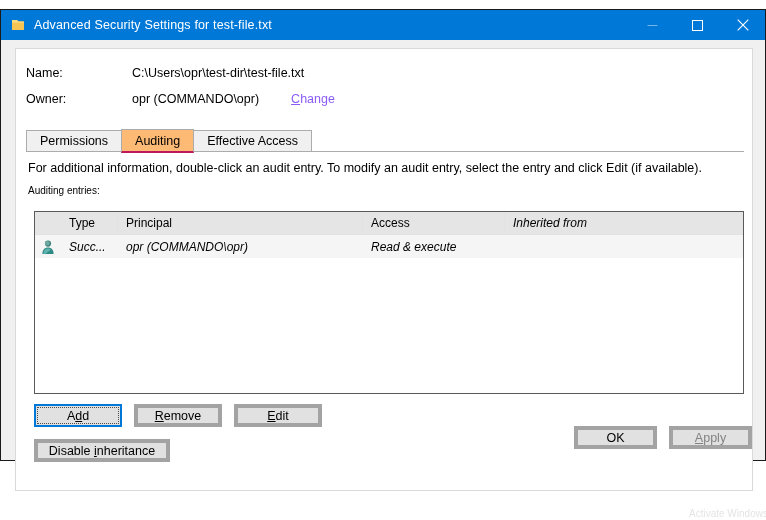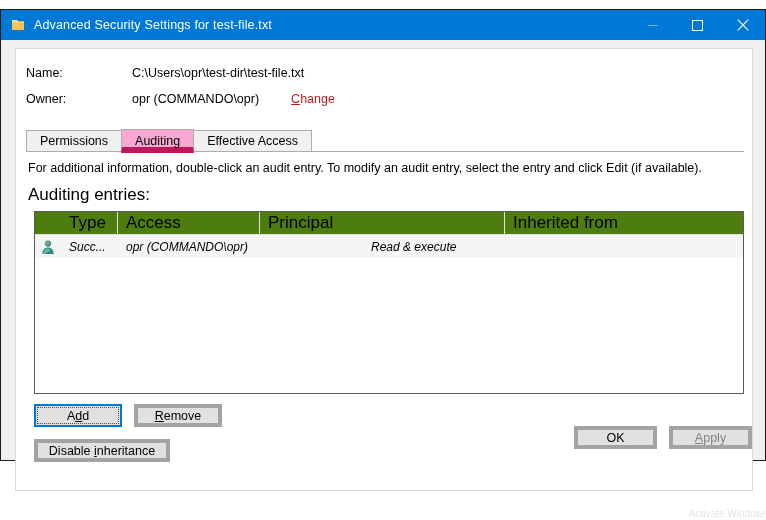--- a/index.html
+++ b/index.html
@@ -100,21 +100,21 @@
   .field-label {
     width: 86px;
     flex: 0 0 auto;
     color: #000;
   }
   .field-value {
     color: #000;
     white-space: nowrap;
   }
   .link {
-    color: #b91c1c;
+    color: #8b5cf6;
     margin-left: 12px;
     cursor: pointer;
     white-space: nowrap;
   }
   .link u { text-decoration: underline; }
 
   
   .tabstrip {
     position: absolute;
     left: 10px;
@@ -133,25 +133,25 @@
     background: #f0f0f0;
     border: 1px solid #acacac;
     border-bottom: none;
     box-sizing: border-box;
     margin-right: -1px;
     position: relative;
     white-space: nowrap;
     cursor: default;
   }
   .tab.selected {
-    background: #f9a8d4;
+    background: #fdba74;
     height: 24px;
     line-height: 23px;
     z-index: 3;
-    border-bottom: 6px solid #be185d;
+    border-bottom: 2px solid #be185d;
     margin-bottom: -1px;
   }
   .tab-underline {
     position: absolute;
     left: 10px;
     top: 102px;
     width: 718px;
     height: 1px;
     background: #acacac;
   }
@@ -169,54 +169,54 @@
     left: 2px;
     top: 9px;
     font-size: 12.5px;
     color: #000;
     white-space: nowrap;
   }
   .entries-label {
     position: absolute;
     left: 2px;
     top: 33px;
-    font-size: 17px;
+    font-size: 10px;
     color: #000;
   }
 
   
   .listview {
     position: absolute;
     left: 8px;
     top: 59px;
     width: 710px;
     height: 183px;
     border: 1px solid #5a5a5a;
     box-sizing: border-box;
     background: #ffffff;
     overflow: hidden;
   }
   .lv-header {
     display: flex;
     height: 22px;
-    background: #4d7c0f;
+    background: #e5e5e5;
     border-bottom: 1px solid #e2e2e2;
-    font-size: 17px;
+    font-size: 12px;
   }
   .lv-col {
     display: flex;
     align-items: center;
     padding-left: 8px;
     box-sizing: border-box;
     border-right: 1px solid #e2e2e2;
     color: #000;
     white-space: nowrap;
     cursor: default;
   }
-  .lv-col.last { border-right: none; }
+  .lv-col.last { border-right: none; font-style: italic; }
   .lv-body { position: relative; font-style: italic; }
   .lv-row {
     display: flex;
     height: 23px;
     align-items: center;
     background: #f5f5f5;
     font-size: 12px;
     color: #000;
     cursor: default;
   }
@@ -379,22 +379,22 @@
 
     <div class="tabpage">
 
       <div class="desc">For additional information, double-click an audit entry. To modify an audit entry, select the entry and click Edit (if available).</div>
       <div class="entries-label">Auditing entries:</div>
 
       <div class="listview">
         <div class="lv-header">
           <div class="lv-col hcol-icon"></div>
           <div class="lv-col hcol-type">Type</div>
+          <div class="lv-col hcol-prin">Principal</div>
           <div class="lv-col hcol-acc">Access</div>
-          <div class="lv-col hcol-prin">Principal</div>
           <div class="lv-col hcol-inh last">Inherited from</div>
         </div>
         <div class="lv-body">
           <div class="lv-row">
             <div class="lv-cell col-icon">
               <svg class="user-icon" viewBox="0 0 16 16">
                 <circle cx="8" cy="4.6" r="3.1" fill="#3f7f7a"></circle>
                 <circle cx="7.4" cy="4.2" r="2.3" fill="#6ea9a2"></circle>
                 <path d="M2.4 15 C2.4 10.6 5 8.6 8 8.6 C11 8.6 13.6 10.6 13.6 15 Z" fill="#2f8a86"></path>
                 <path d="M3.6 15 C3.6 11.3 5.7 9.6 8 9.6 C9.1 9.6 10.1 10 10.8 10.8 L5.2 15 Z" fill="#5fb5ae"></path>
@@ -408,20 +408,23 @@
       </div>
 
       <div class="btnrow">
         <div class="btn focused">
           <span class="focus-ring"></span>
           <span>A<u>d</u>d</span>
         </div>
         <div class="btn">
           <span><u>R</u><span>emove</span></span>
         </div>
+        <div class="btn">
+          <span><u>E</u><span>dit</span></span>
+        </div>
       </div>
 
       <div class="inherit-row">
         <div class="btn wide">
           <span><span>Disable </span><u>i</u><span>nheritance</span></span>
         </div>
       </div>
 
     </div>
   </div>

